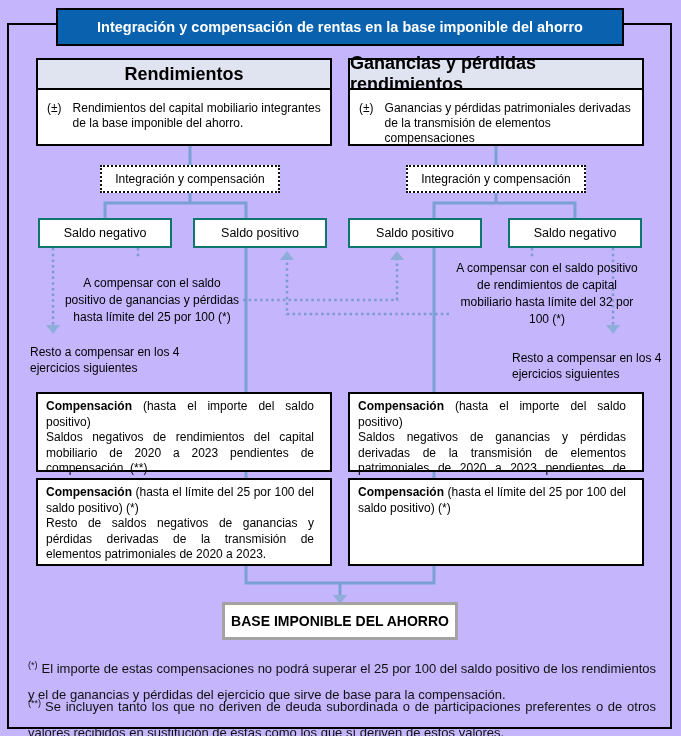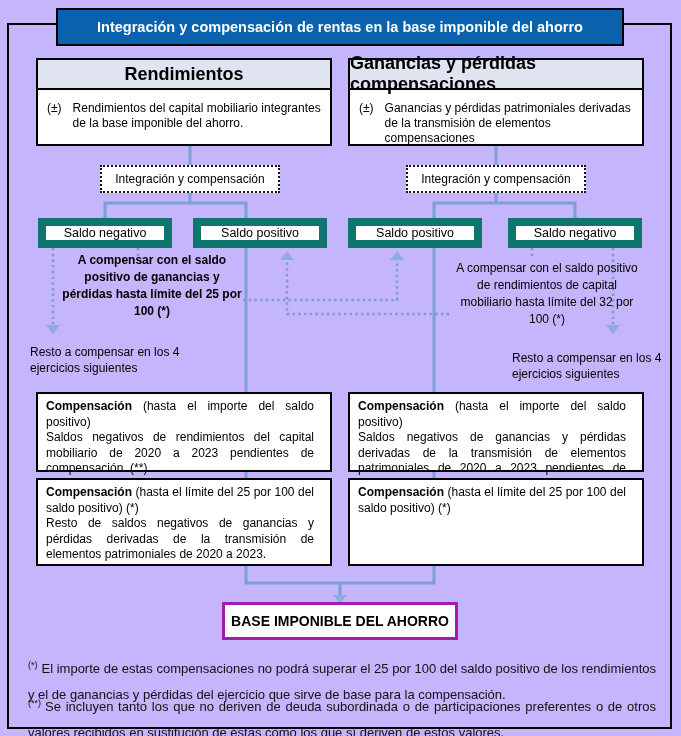--- a/index.html
+++ b/index.html
@@ -20,33 +20,33 @@
     height:28px;background:#e0e4f1;border-bottom:2px solid #000;
     display:flex;align-items:center;justify-content:center;font-weight:bold;font-size:18px;
   }
   .col-body{display:flex;gap:11px;padding:11px 8px 0 9px;font-size:12px;line-height:15px;}
   .col-body .sign{flex:0 0 auto;}
   .integ-box{
     top:165px;width:180px;height:28px;background:#fff;border:2px dotted #111;
     display:flex;align-items:center;justify-content:center;font-size:12px;z-index:2;
   }
   .saldo-box{
-    top:218px;width:134px;height:30px;background:#fff;border:8px solid #0f766e;
+    top:218px;width:134px;height:30px;background:#fff;border:2px solid #0f766e;
     display:flex;align-items:center;justify-content:center;font-size:12.5px;z-index:2;
   }
   .note{font-size:12px;line-height:17px;text-align:center;z-index:2;}
   .rest{font-size:12px;line-height:16px;z-index:2;}
   .comp-box{
     width:296px;background:#fff;border:2px solid #000;padding:5px 16px 0 8px;
     font-size:12px;line-height:15.5px;z-index:2;
   }
   .comp-box p{margin:0;text-align:justify;}
   .comp-box .lead b{font-weight:bold;}
   .base-box{
-    left:222px;top:602px;width:236px;height:38px;border:3px solid #a21caf;background:#fff;
+    left:222px;top:602px;width:236px;height:38px;border:3px solid #a3a3a3;background:#fff;
     display:flex;align-items:center;justify-content:center;font-weight:bold;font-size:14px;z-index:2;
   }
   .footnote{left:28px;width:628px;font-size:13px;line-height:26px;text-align:justify;z-index:2;color:#111;}
   .fn-marker{vertical-align:super;font-size:9px;margin-right:4px;}
 </style>
 </head>
 <body>
 
 <div class="stage">
 
@@ -85,33 +85,33 @@
   <div class="abs col-top" style="left:36px;">
     <div class="col-header">Rendimientos</div>
     <div class="col-body">
       <span class="sign">(±)</span>
       <span>Rendimientos del capital mobiliario integrantes de la base imponible del ahorro.</span>
     </div>
   </div>
   <div class="abs integ-box" style="left:100px;">Integración y compensación</div>
   <div class="abs saldo-box" style="left:38px;">Saldo negativo</div>
   <div class="abs saldo-box" style="left:193px;">Saldo positivo</div>
-  <div class="abs note" style="left:62px;top:252px;width:180px;font-weight:bold;">A compensar con el saldo positivo de ganancias y pérdidas hasta límite del 25 por 100 (*)</div>
+  <div class="abs note" style="left:62px;top:275px;width:180px;">A compensar con el saldo positivo de ganancias y pérdidas hasta límite del 25 por 100 (*)</div>
   <div class="abs rest" style="left:30px;top:344px;width:165px;">Resto a compensar en los 4 ejercicios siguientes</div>
   <div class="abs comp-box" style="left:36px;top:392px;height:80px;">
     <p class="lead"><b>Compensación</b> <span>(hasta el importe del saldo positivo)</span></p>
     <p>Saldos negativos de rendimientos del capital mobiliario de 2020 a 2023 pendientes de compensación. (**)</p>
   </div>
   <div class="abs comp-box" style="left:36px;top:478px;height:88px;">
     <p class="lead"><b>Compensación</b> <span>(hasta el límite del 25 por 100 del saldo positivo) (*)</span></p>
     <p>Resto de saldos negativos de ganancias y pérdidas derivadas de la transmisión de elementos patrimoniales de 2020 a 2023.</p>
   </div>
 
   <div class="abs col-top" style="left:348px;">
-    <div class="col-header">Ganancias y pérdidas compensaciones</div>
+    <div class="col-header">Ganancias y pérdidas rendimientos</div>
     <div class="col-body">
       <span class="sign">(±)</span>
       <span>Ganancias y pérdidas patrimoniales derivadas de la transmisión de elementos compensaciones</span>
     </div>
   </div>
   <div class="abs integ-box" style="left:406px;">Integración y compensación</div>
   <div class="abs saldo-box" style="left:348px;">Saldo positivo</div>
   <div class="abs saldo-box" style="left:508px;">Saldo negativo</div>
   <div class="abs note" style="left:452px;top:260px;width:190px;">A compensar con el saldo positivo de rendimientos de capital mobiliario hasta límite del 32 por 100 (*)</div>
   <div class="abs rest" style="left:512px;top:350px;width:160px;">Resto a compensar en los 4 ejercicios siguientes</div>

